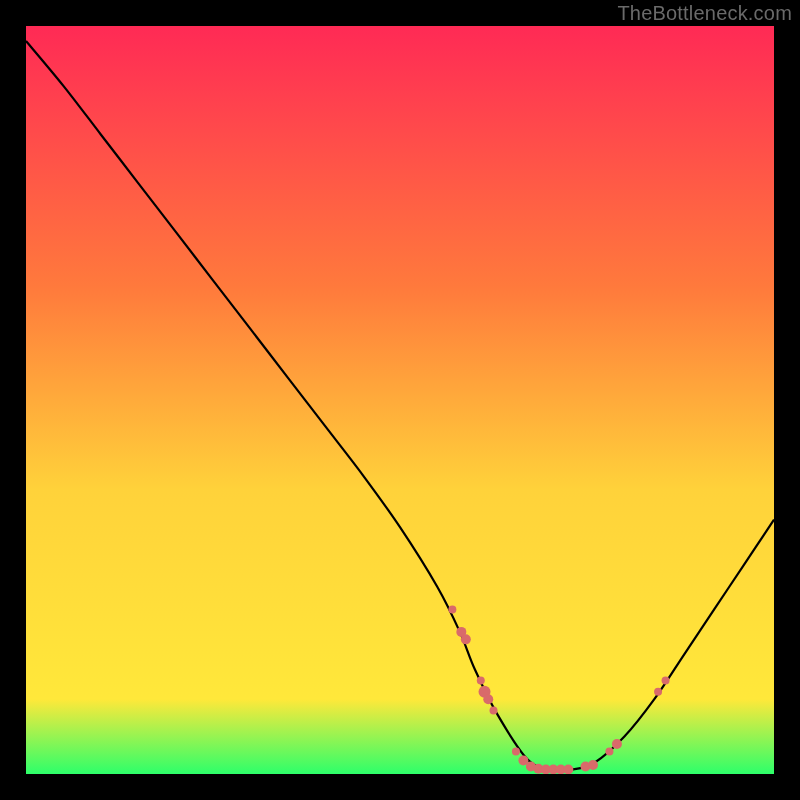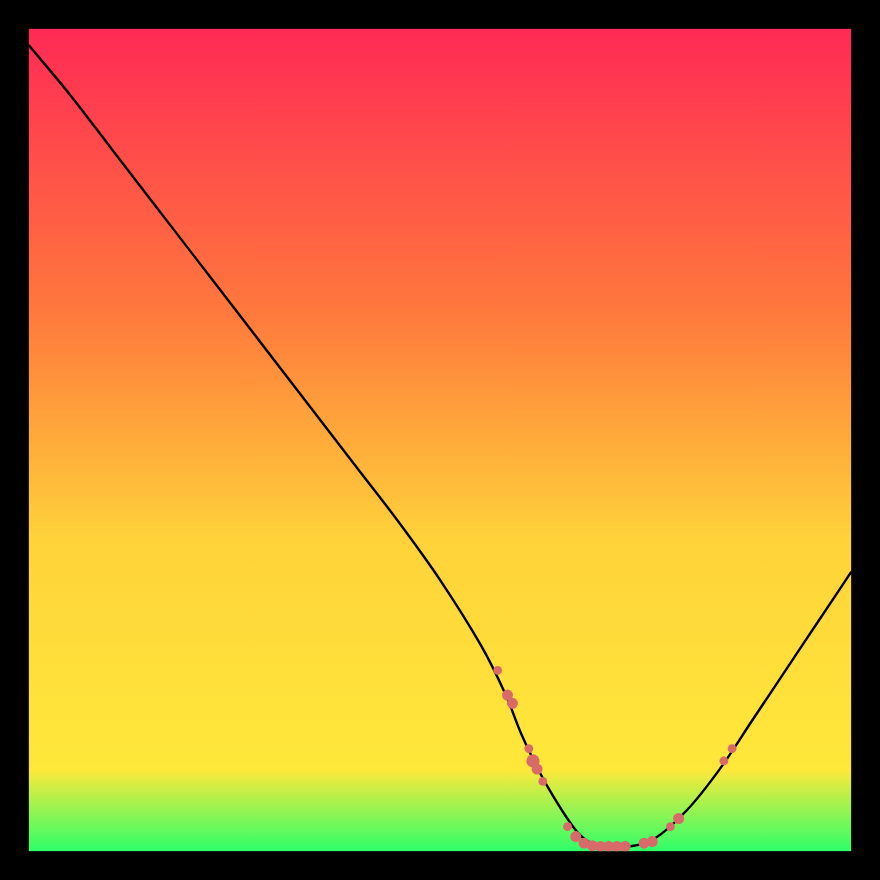--- a/index.html
+++ b/index.html
@@ -74,13 +74,14 @@
         <circle cx="658.06" cy="691.72" r="4.0" fill="#d96a6a"></circle>
         <circle cx="665.54" cy="680.50" r="4.0" fill="#d96a6a"></circle>
       </g>
 
     <rect x="0" y="0" width="800" height="26" fill="#000"></rect>
     <rect x="0" y="774" width="800" height="26" fill="#000"></rect>
     <rect x="0" y="0" width="26" height="800" fill="#000"></rect>
     <rect x="774" y="0" width="26" height="800" fill="#000"></rect>
   </svg>
 
+  <div class="watermark">TheBottleneck.com</div>
 </div>
 
 </body></html>

